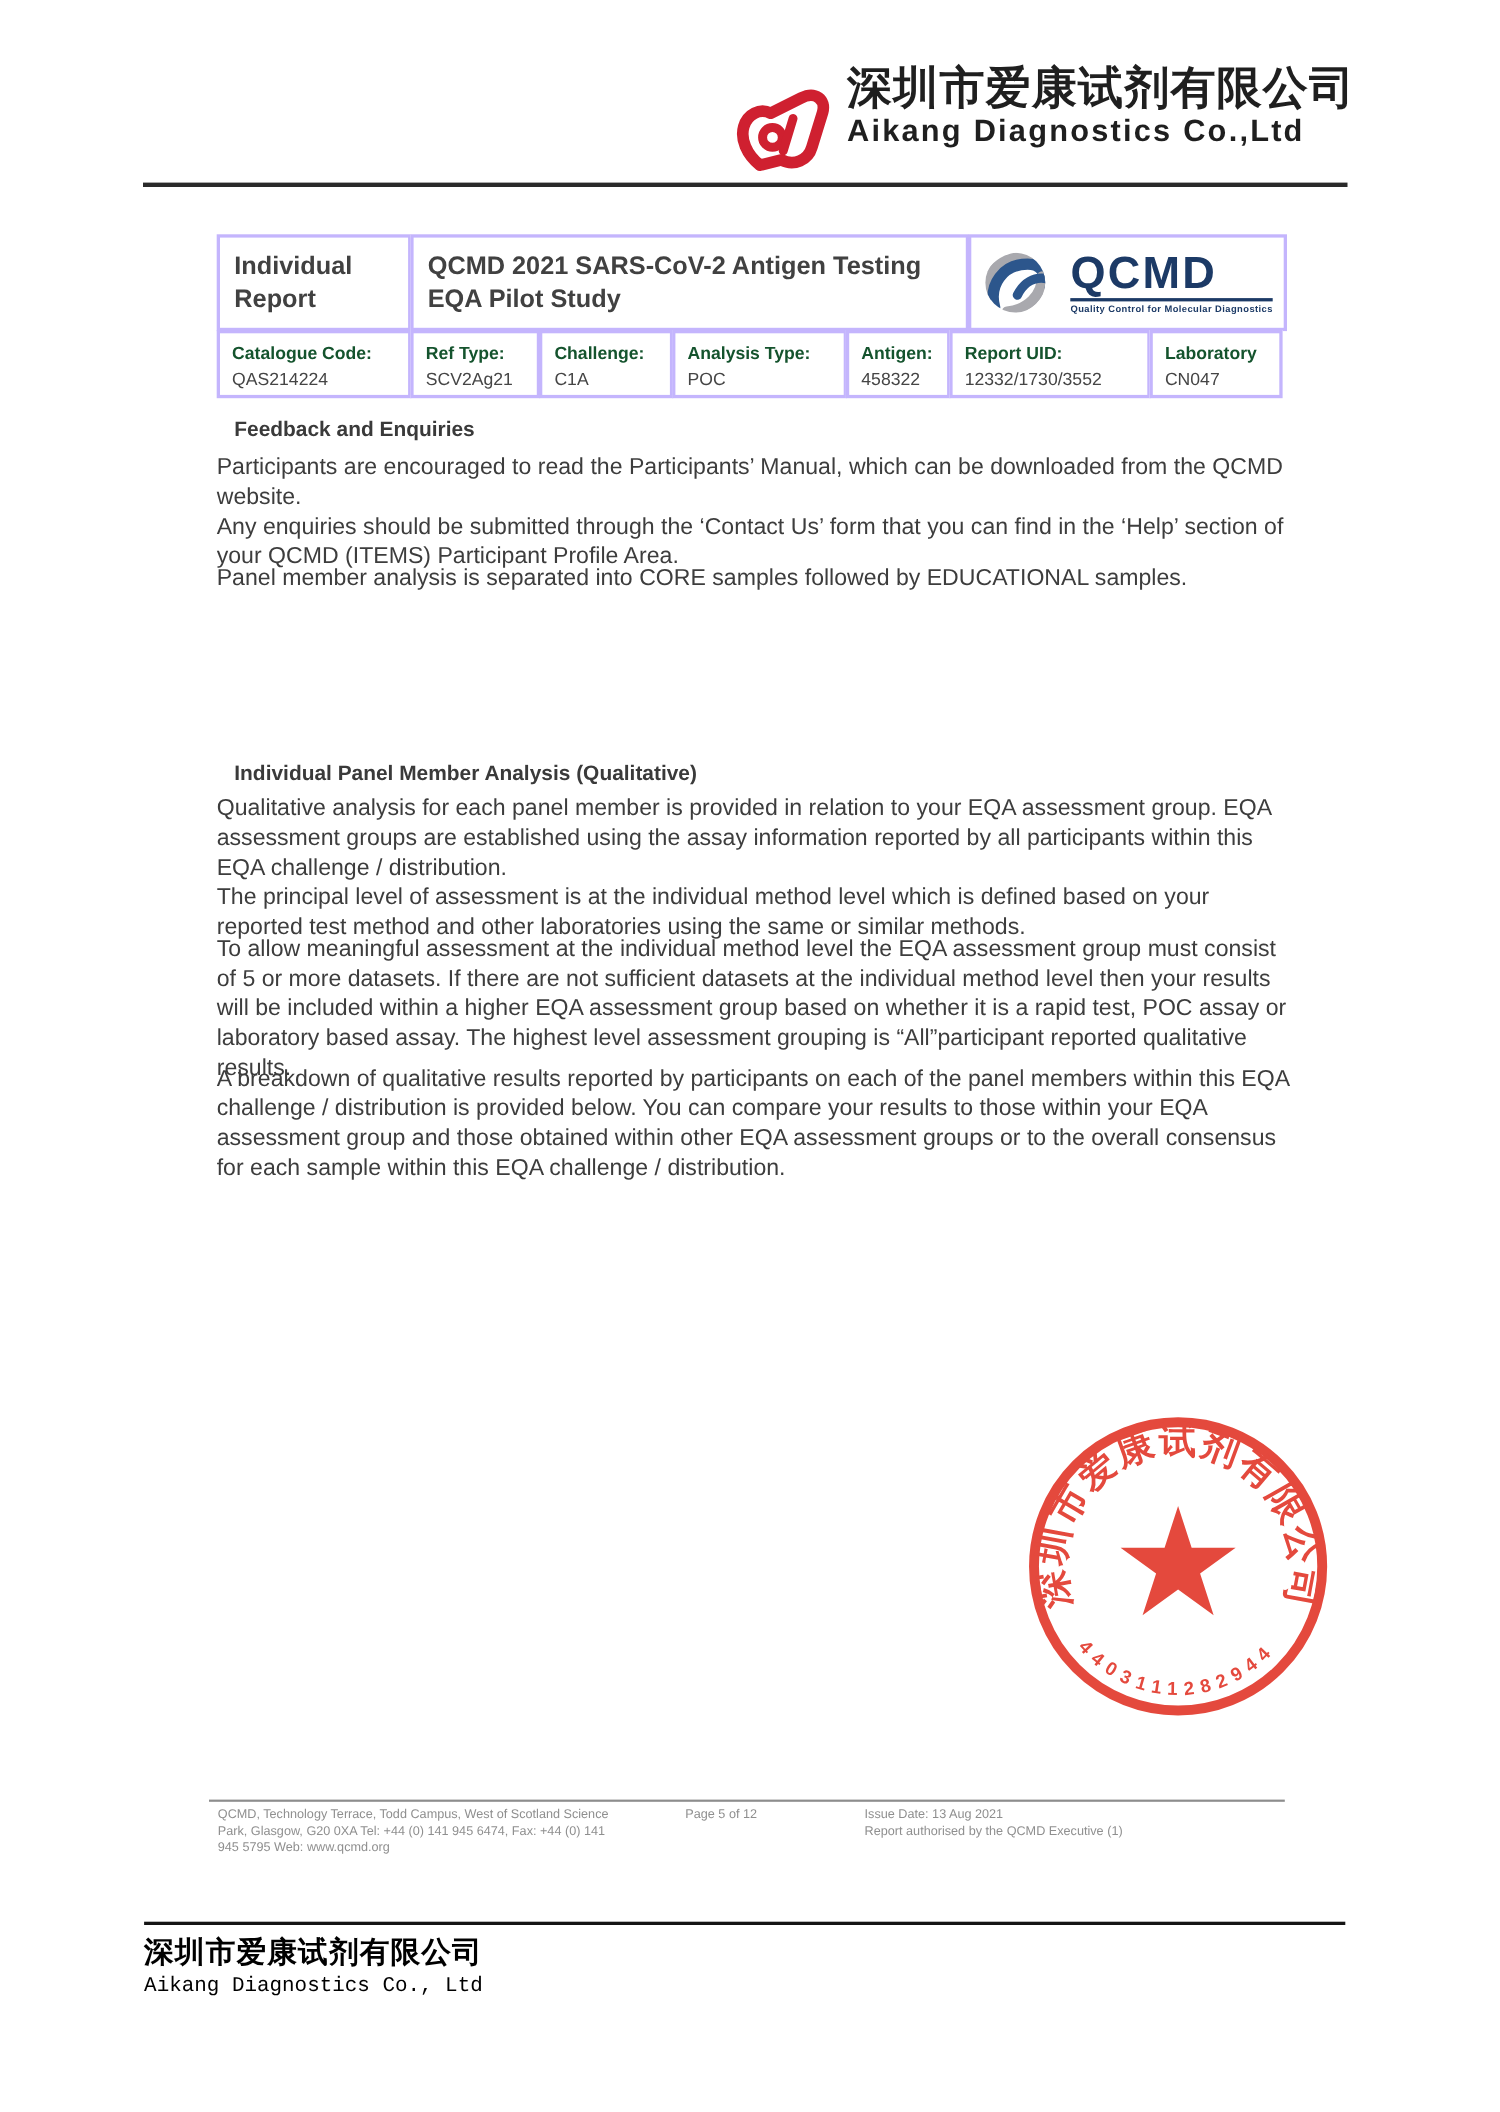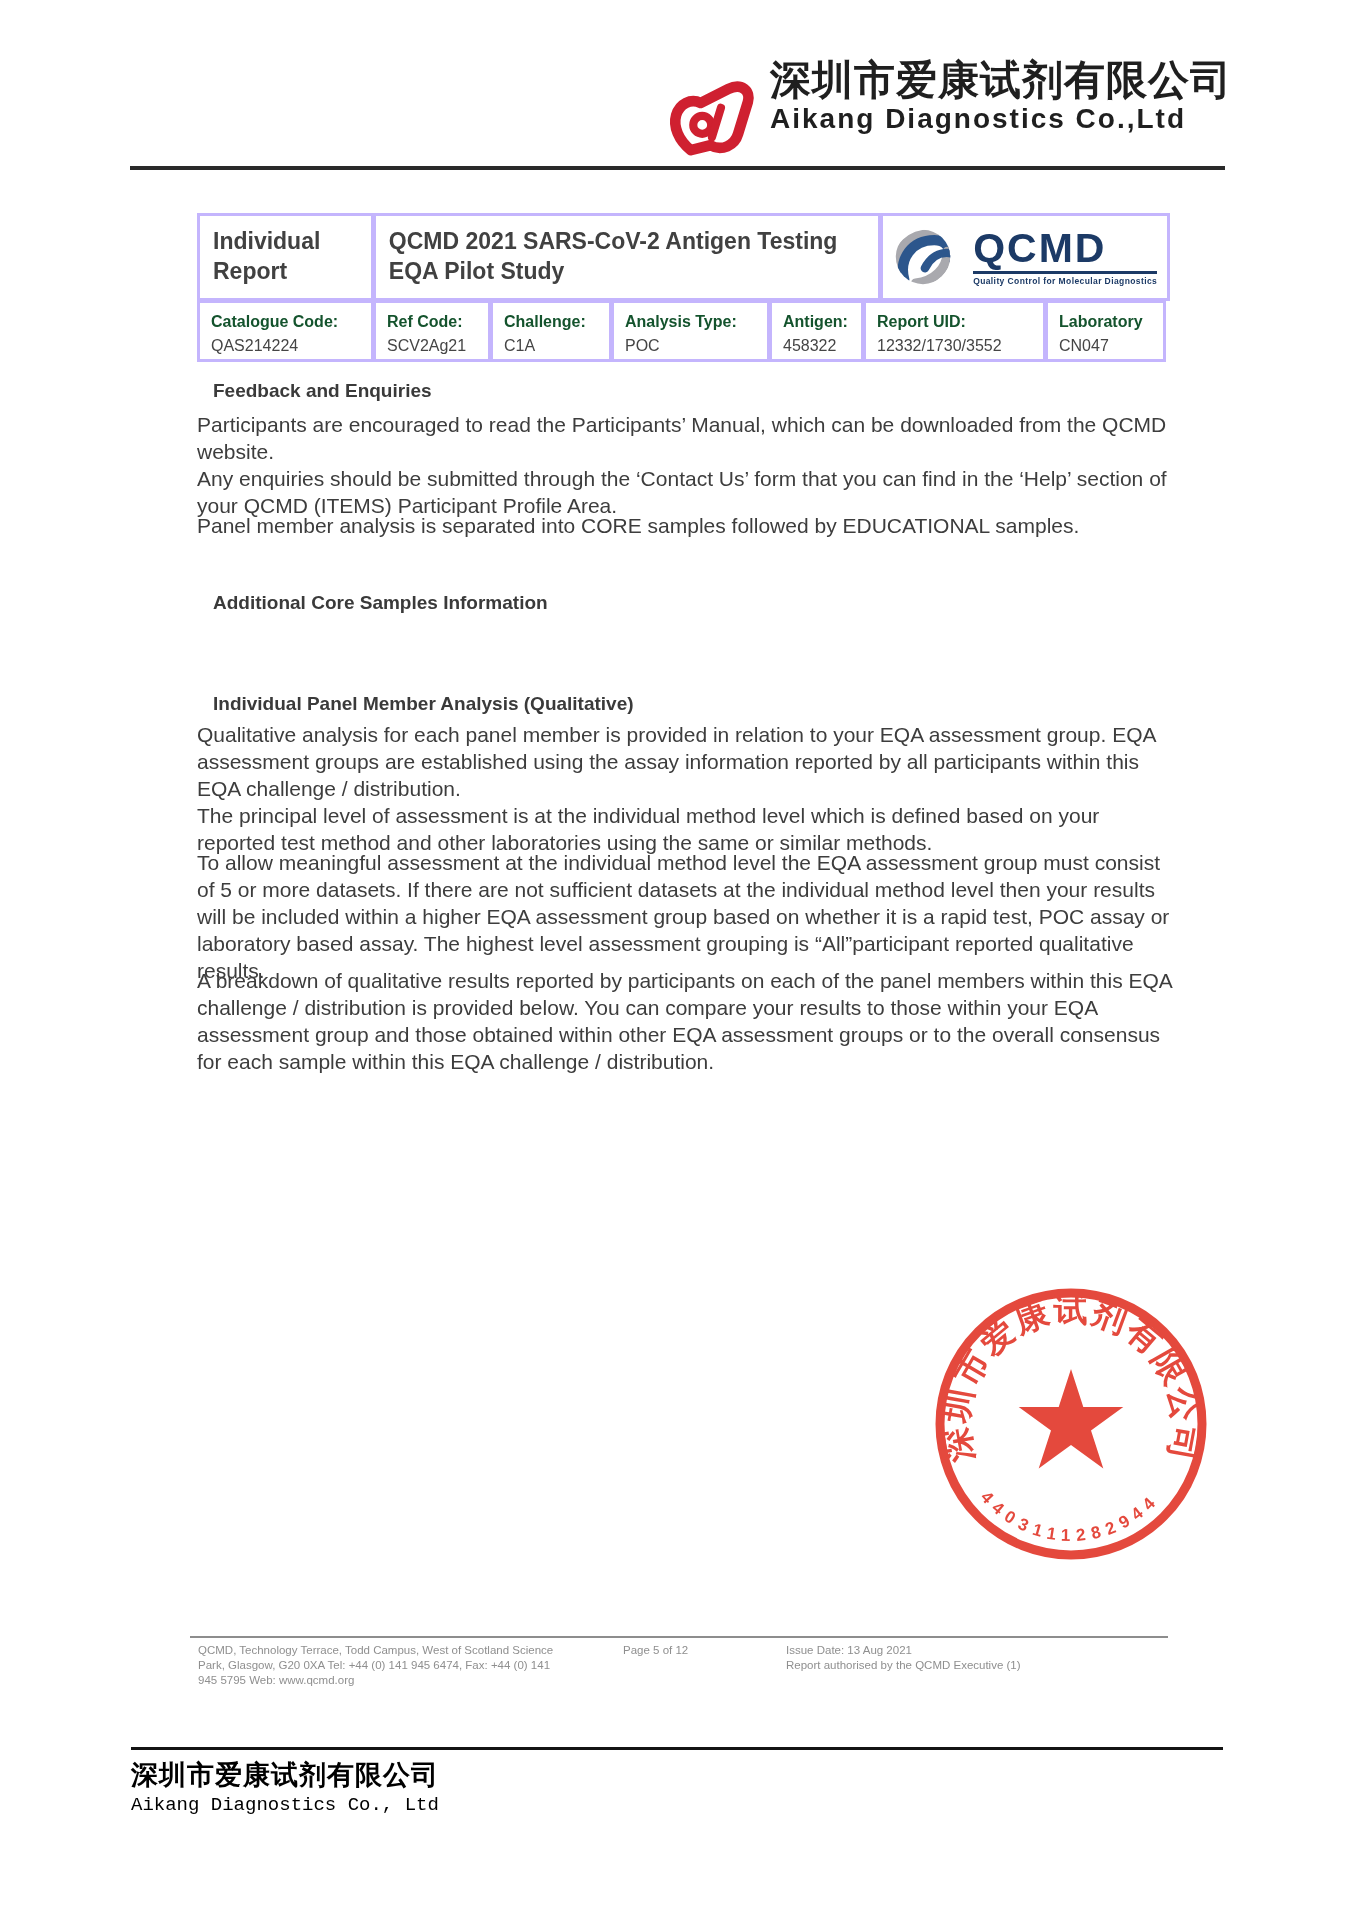--- a/index.html
+++ b/index.html
@@ -101,21 +101,21 @@
           <div class="qcmd-tag">Quality Control for Molecular Diagnostics</div>
         </div>
       </div>
     </div>
     <div class="rrow rrow2">
       <div class="rcell fcell w1">
         <div class="flabel">Catalogue Code:</div>
         <div class="fvalue">QAS214224</div>
       </div>
       <div class="rcell fcell w2">
-        <div class="flabel">Ref Code:</div>
+        <div class="flabel">Ref Type:</div>
         <div class="fvalue">SCV2Ag21</div>
       </div>
       <div class="rcell fcell w3">
         <div class="flabel">Challenge:</div>
         <div class="fvalue">C1A</div>
       </div>
       <div class="rcell fcell w4">
         <div class="flabel">Analysis Type:</div>
         <div class="fvalue">POC</div>
       </div>
@@ -132,21 +132,20 @@
         <div class="fvalue">CN047</div>
       </div>
     </div>
   </div>
 
   <div class="sec-h" style="top:380px">Feedback and Enquiries</div>
   <div class="body-p" style="top:411px">Participants are encouraged to read the Participants’ Manual, which can be downloaded from the QCMD website.
 Any enquiries should be submitted through the ‘Contact Us’ form that you can find in the ‘Help’ section of your QCMD (ITEMS) Participant Profile Area.</div>
   <div class="body-p" style="top:512px">Panel member analysis is separated into CORE samples followed by EDUCATIONAL samples.</div>
 
-  <div class="sec-h" style="top:592px">Additional Core Samples Information</div>
 
   <div class="sec-h" style="top:693px">Individual Panel Member Analysis (Qualitative)</div>
   <div class="body-p" style="top:721px">Qualitative analysis for each panel member is provided in relation to your EQA assessment group. EQA assessment groups are established using the assay information reported by all participants within this EQA challenge / distribution.
 The principal level of assessment is at the individual method level which is defined based on your reported test method and other laboratories using the same or similar methods.</div>
   <div class="body-p" style="top:849px">To allow meaningful assessment at the individual method level the EQA assessment group must consist of 5 or more datasets. If there are not sufficient datasets at the individual method level then your results will be included within a higher EQA assessment group based on whether it is a rapid test, POC assay or laboratory based assay. The highest level assessment grouping is “All”participant reported qualitative results.</div>
   <div class="body-p" style="top:967px">A breakdown of qualitative results reported by participants on each of the panel members within this EQA challenge / distribution is provided below. You can compare your results to those within your EQA assessment group and those obtained within other EQA assessment groups or to the overall consensus for each sample within this EQA challenge / distribution.</div>
 
   <svg class="stamp" viewBox="-143 -143 286 286">
     <defs>
       <path id="arcTop" d="M -96.8 35.2 A 103 103 0 1 1 96.8 35.2" fill="none"></path>

